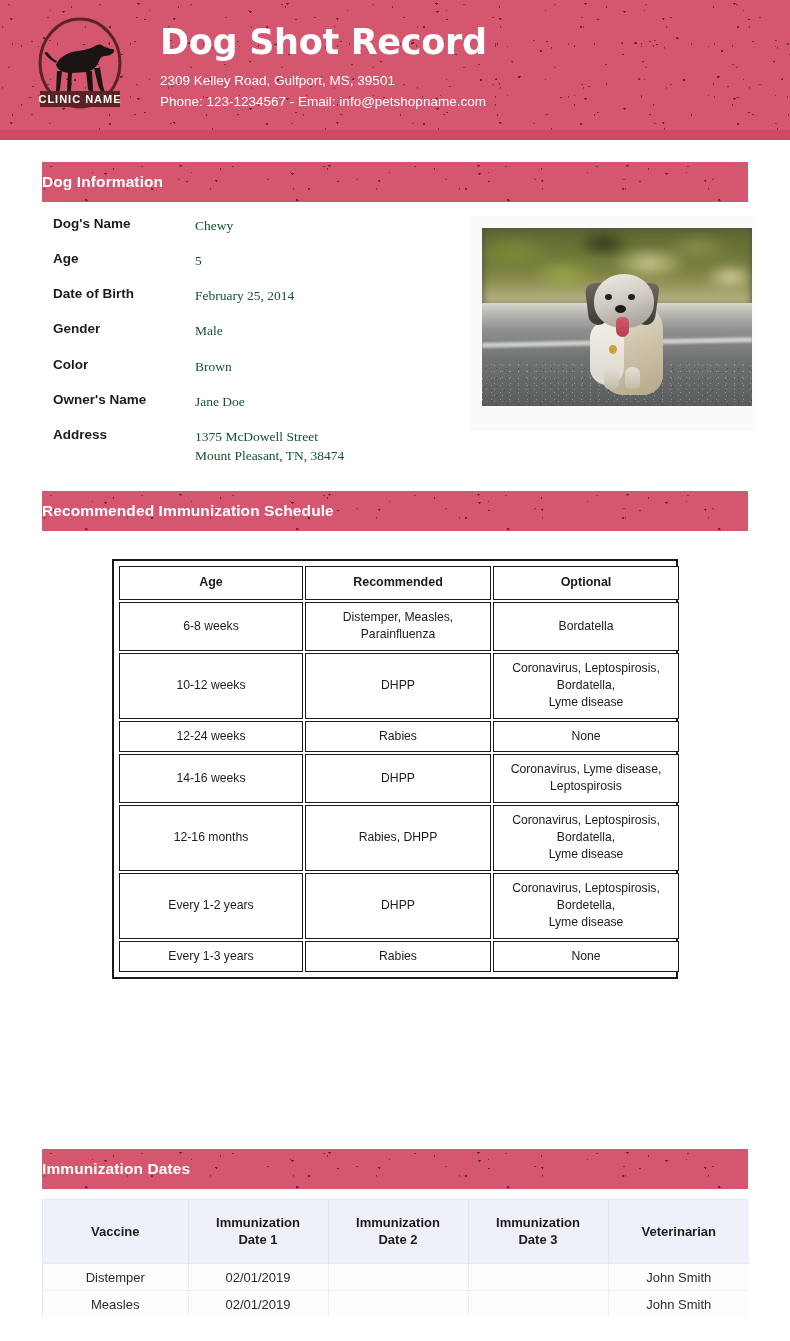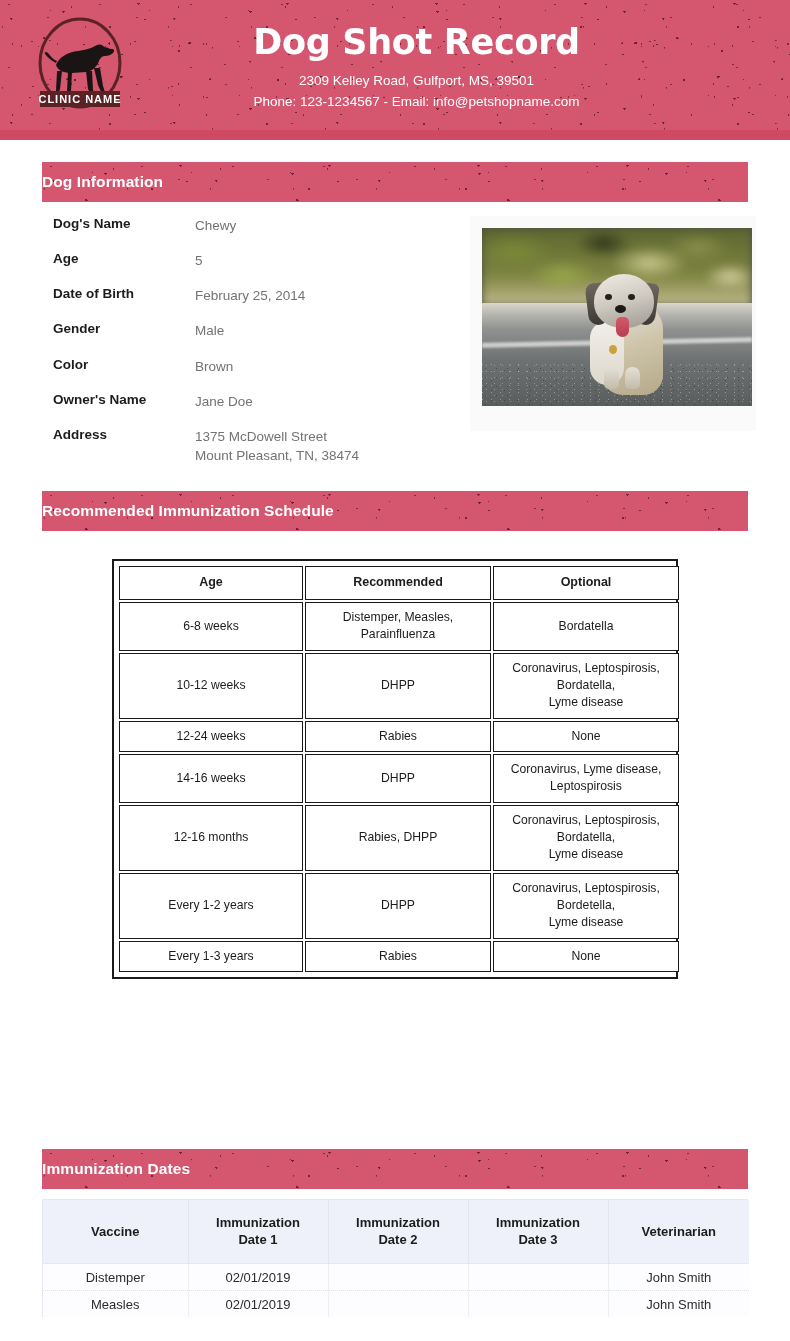--- a/index.html
+++ b/index.html
@@ -77,21 +77,20 @@
   .logo-wrap {
     width: 160px;
     display: flex;
     align-items: center;
     justify-content: center;
     flex: 0 0 160px;
     margin-top: -6px;
   }
   .header-text {
     flex: 1;
-    text-align: center;
     padding-right: 117px;
     margin-top: -4px;
   }
   .doc-title {
     font-family: "DejaVu Sans", sans-serif;
     font-size: 35px;
     font-weight: bold;
     color: #ffffff;
     letter-spacing: -0.3px;
     line-height: 1.1;
@@ -132,23 +131,24 @@
   .info-row:last-child { margin-bottom: 10px; }
   .info-label {
     flex: 0 0 142px;
     font-size: 13.5px;
     font-weight: bold;
     color: #1c1c1c;
     padding-left: 11px;
   }
   .info-value {
     font-size: 13.5px;
-    color: #737373;
+    color: #14532d;
     line-height: 1.42;
     white-space: pre-line;
+    font-family: Liberation Serif, serif;
   }
 
   .photo-card {
     margin-left: 8px;
     background: #fbfafa;
     padding: 12px 12px 28px 12px;
     width: 262px;
     height: 175px;
     box-sizing: content-box;
   }

